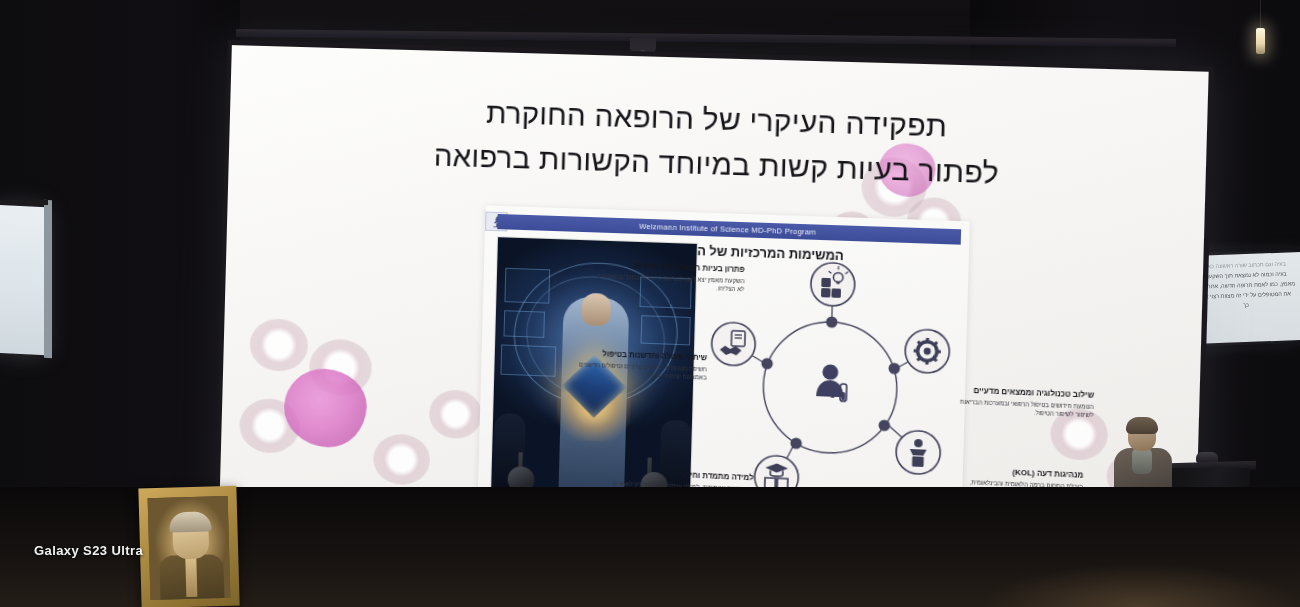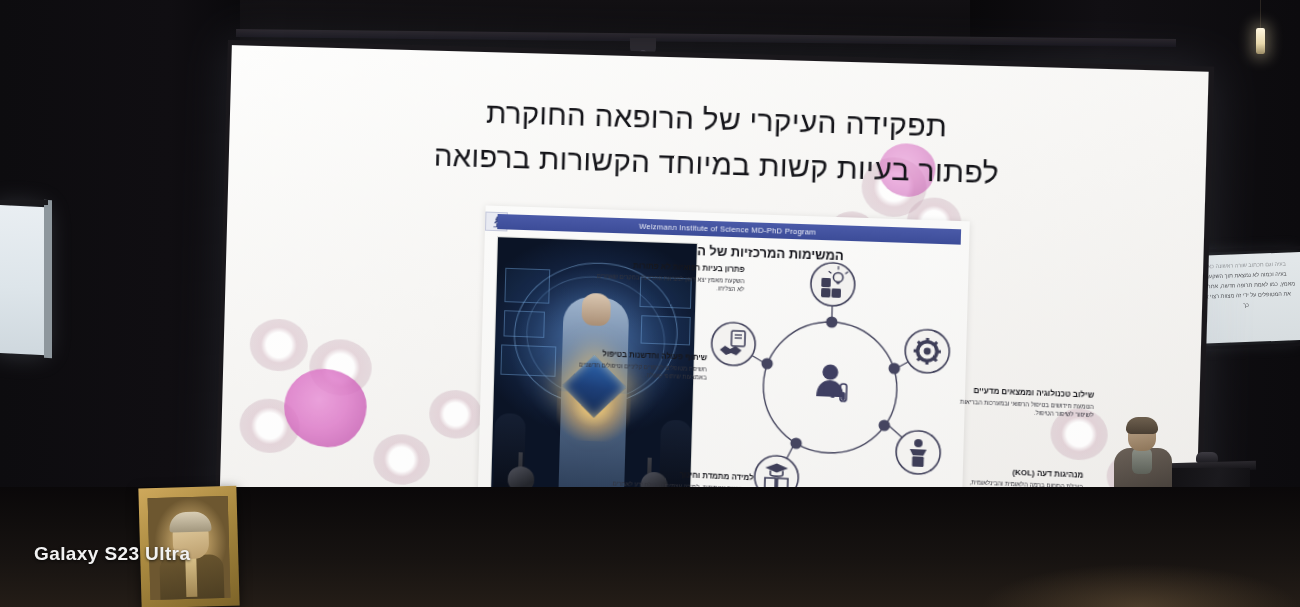--- a/index.html
+++ b/index.html
@@ -305,21 +305,21 @@
   }
   .sp-hand {
     position: absolute; left: -4px; top: 74px; width: 13px; height: 11px;
     border-radius: 50%;
     background: #b39a7e;
   }
 
   .watermark {
     position: absolute; left: 34px; top: 543px;
     color: #f2f2f2;
-    font-size: 19px; font-weight: 700; letter-spacing: .4px;
+    font-size: 13px; font-weight: 700; letter-spacing: .4px;
     text-shadow: 0 1px 3px rgba(0,0,0,.75);
   }
 
   
   .portrait-frame {
     position: absolute; left: 140px; top: 487px; width: 98px; height: 120px;
     background: linear-gradient(150deg, #cfa95c 0%, #a8883f 45%, #7d6429 100%);
     transform: rotate(-1.6deg);
     box-shadow: 0 3px 12px rgba(0,0,0,.6);
   }

